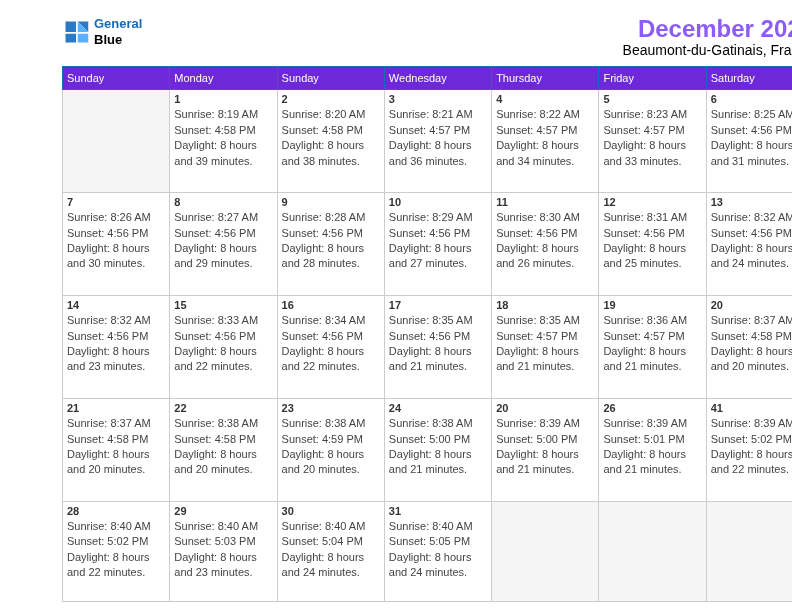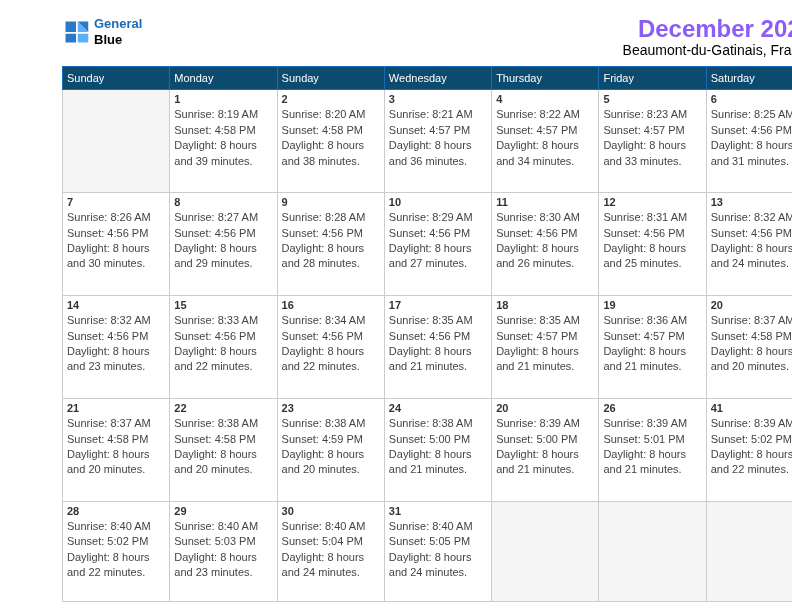--- a/index.html
+++ b/index.html
@@ -55,21 +55,21 @@
       font-size: 14px;
       color: #000000;
     }
     .calendar {
       flex: 1;
       border-collapse: collapse;
       width: 100%;
       font-size: 10px;
     }
     .calendar th {
-      background: #0c4a6e;
+      background: #6d28d9;
       color: #fff;
       padding: 5px 4px;
       text-align: left;
       font-size: 11px;
       font-weight: normal;
       border: 1px solid #1a6bb5;
     }
     .calendar td {
       border: 1px solid #ccc;
       vertical-align: top;

